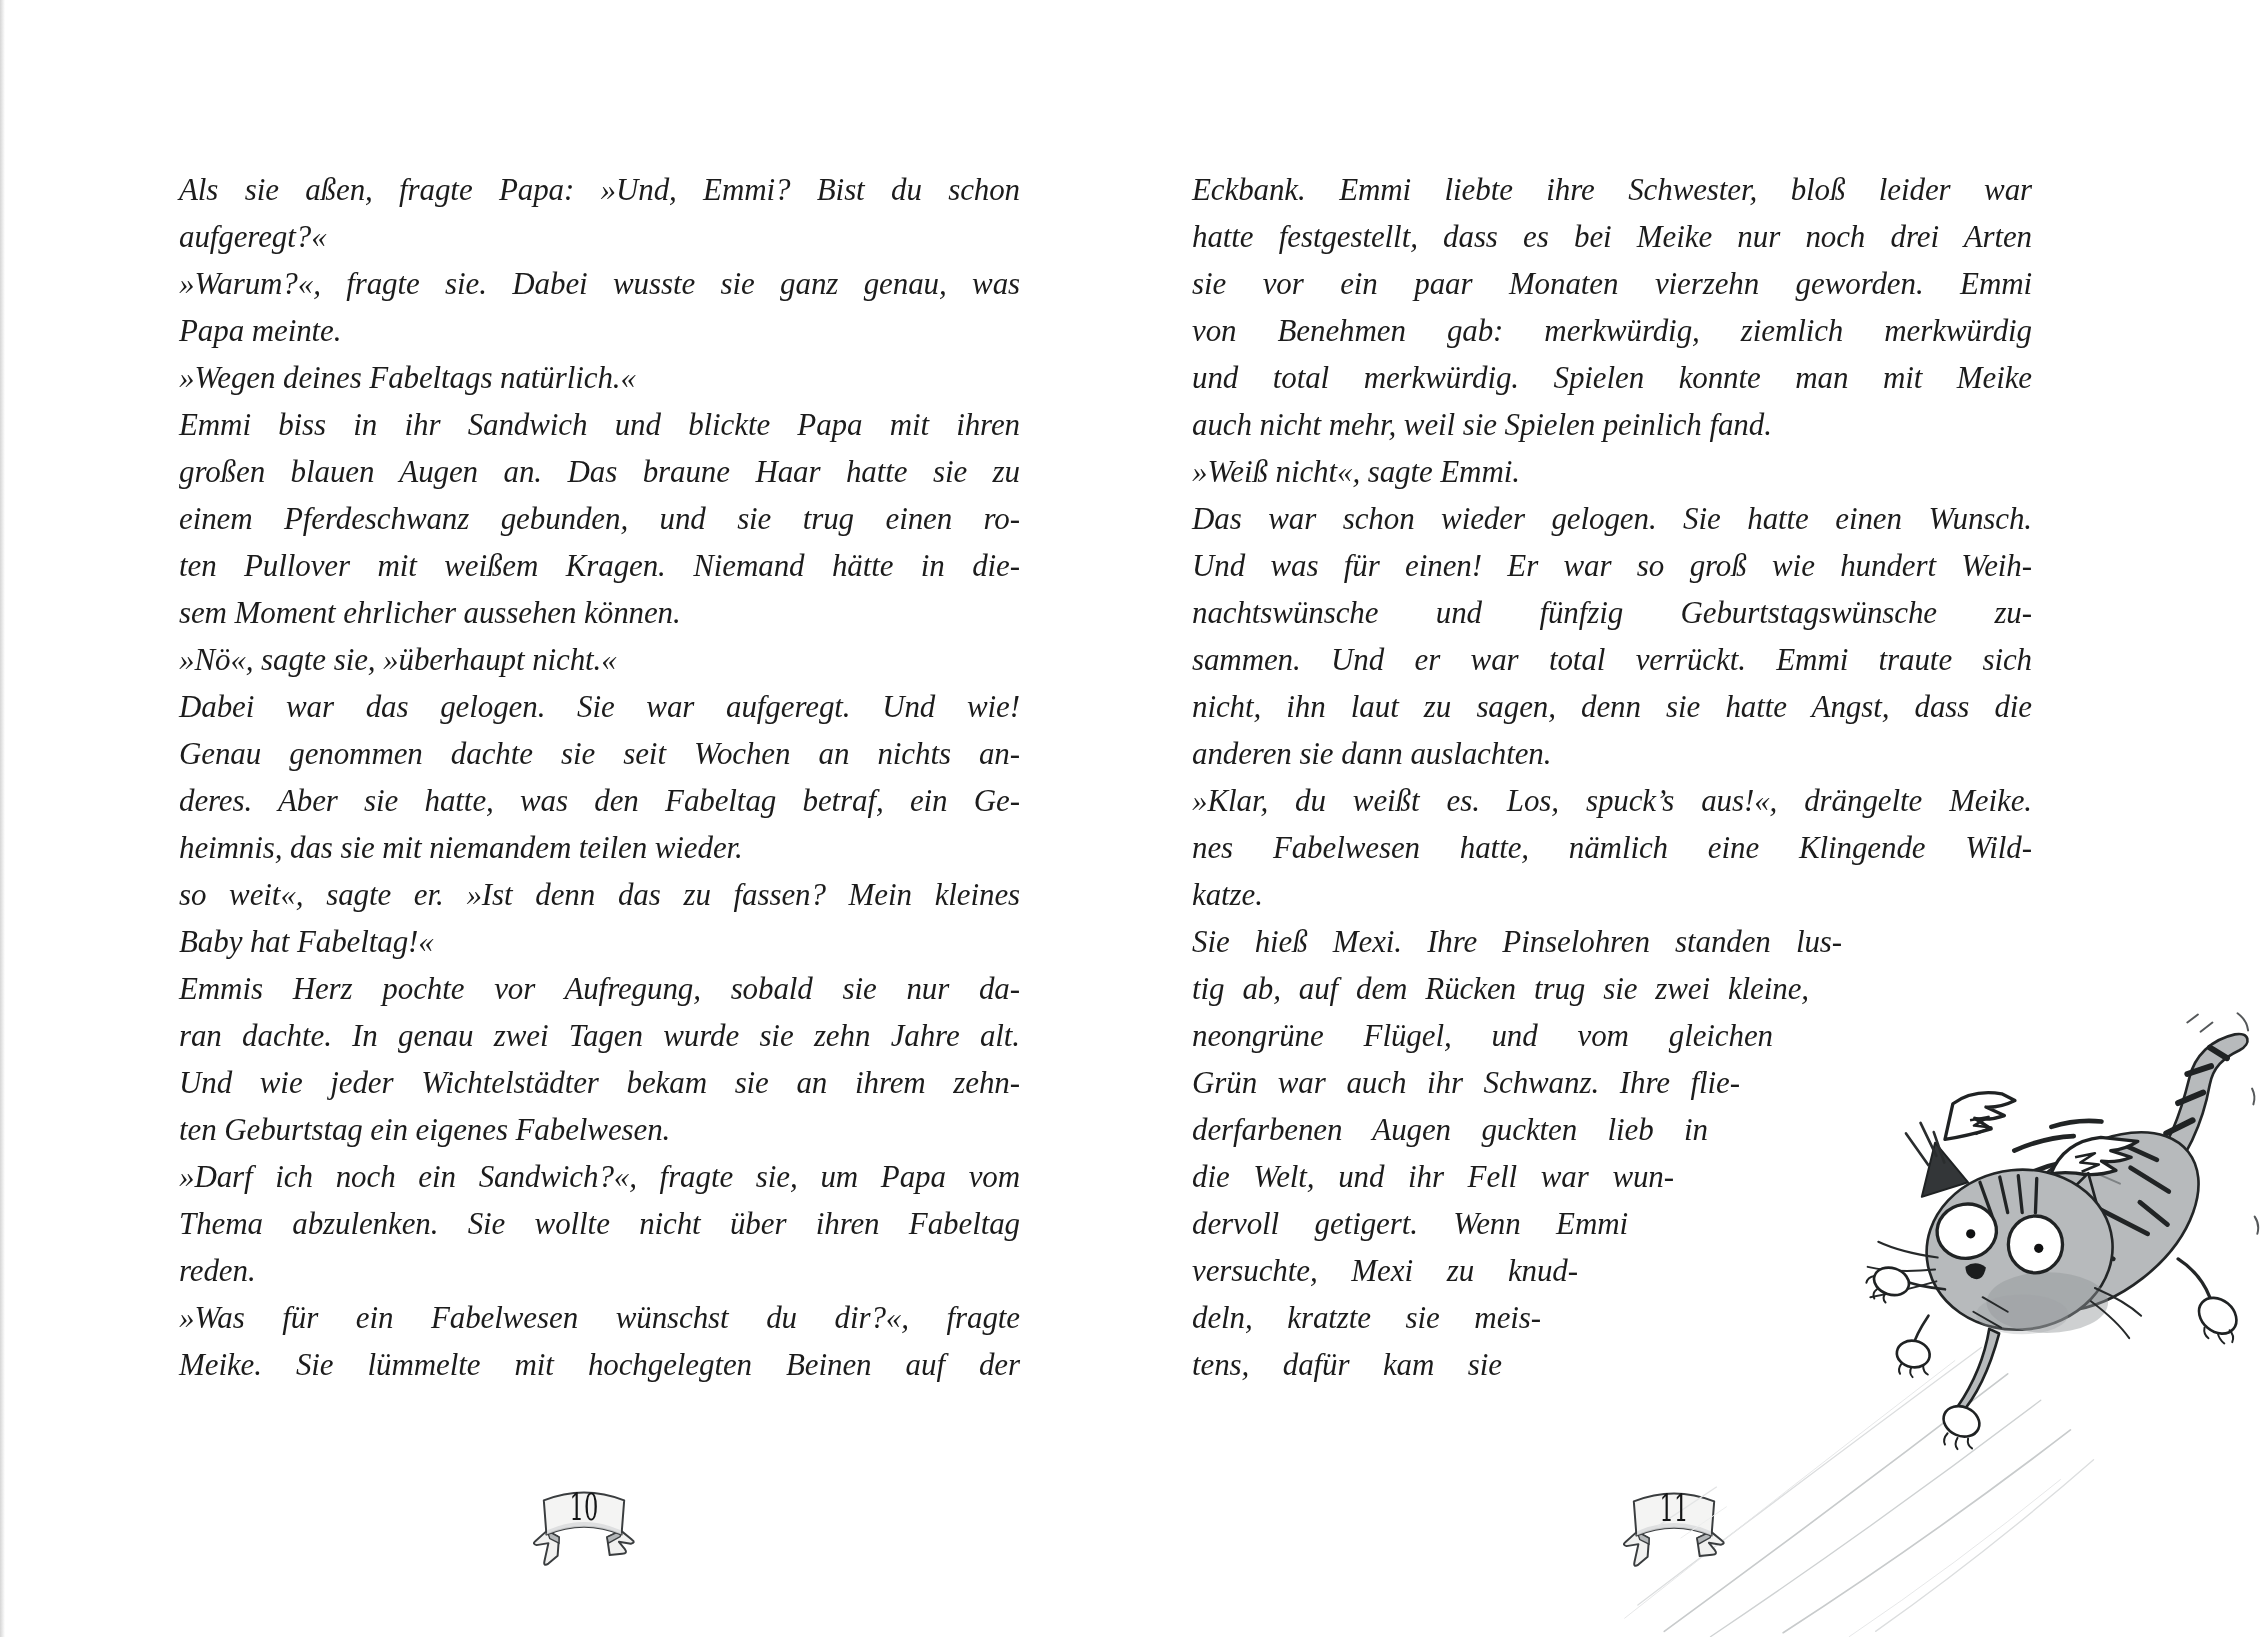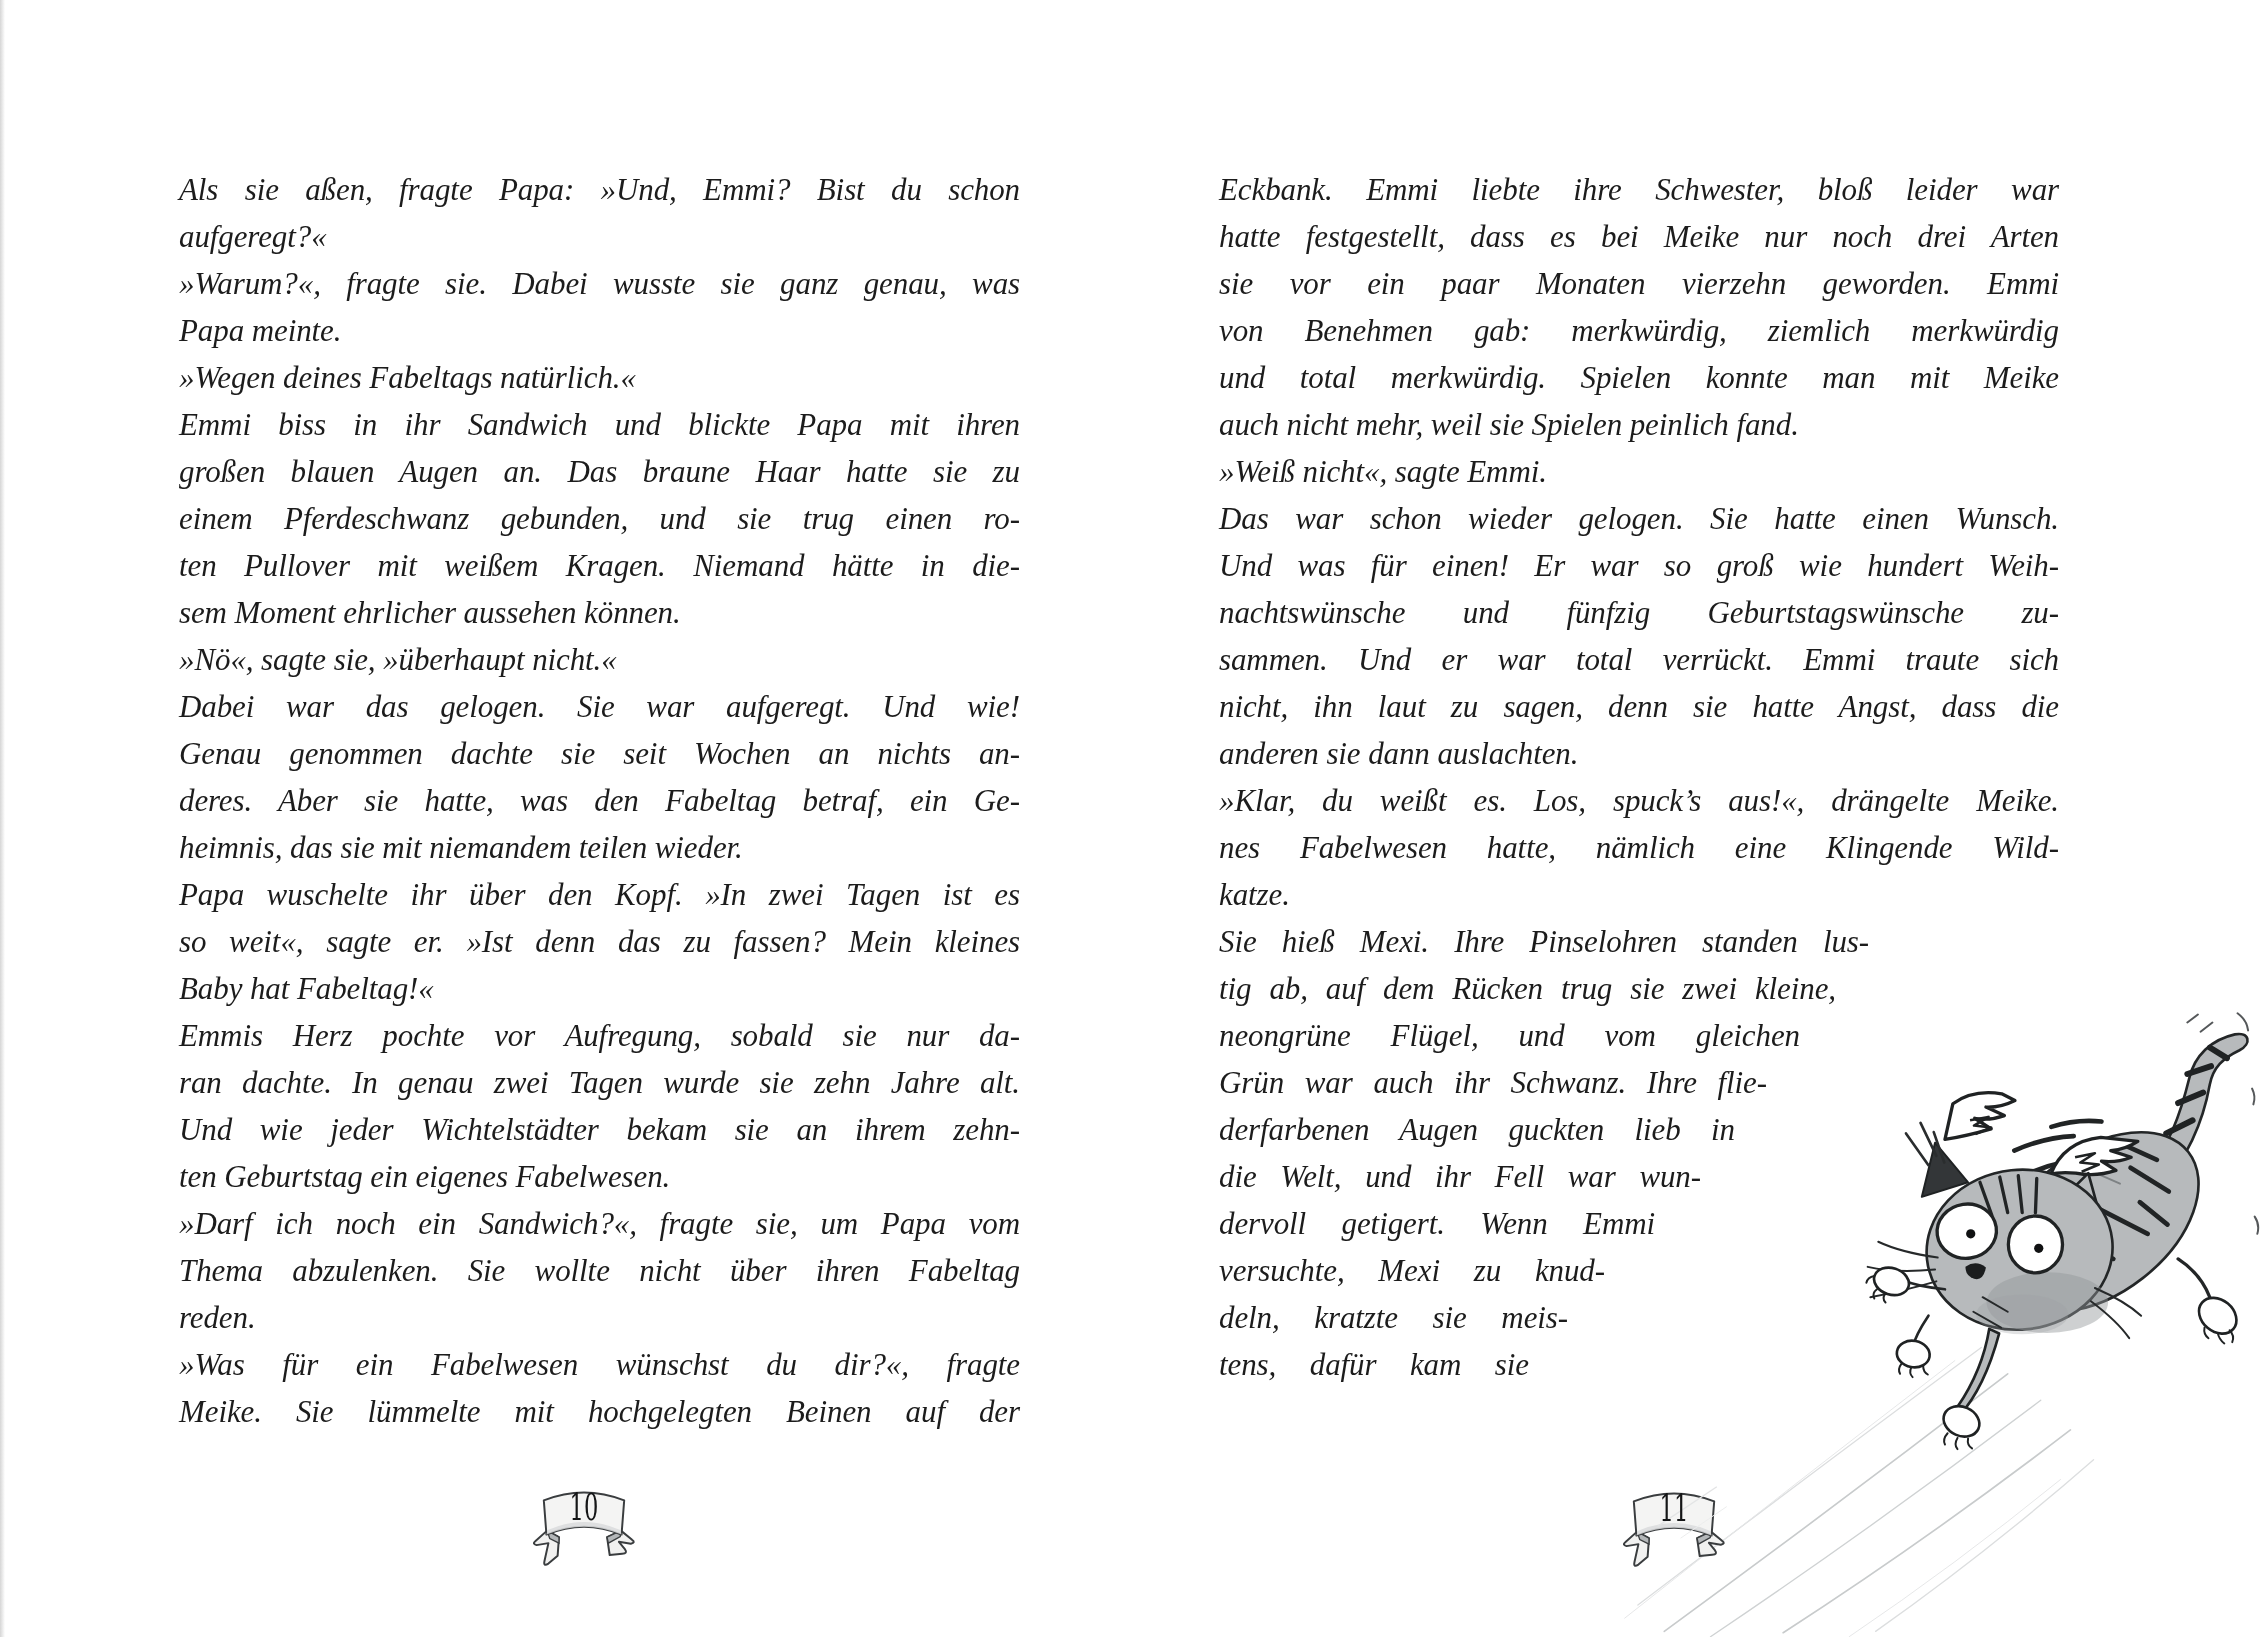--- a/index.html
+++ b/index.html
@@ -17,21 +17,21 @@
     background: linear-gradient(to right, rgba(180,180,180,.55), rgba(255,255,255,0));
   }
   .text-column {
     position: absolute;
     top: 166px;
     font-size: 31px;
     letter-spacing: -0.1px;
     font-style: italic;
   }
   .col-left  { left: 179px;  width: 841px; }
-  .col-right { left: 1219px; width: 840px; }
+  .col-right { left: 1192px; width: 840px; }
   .line {
     height: 47px;
     line-height: 47px;
     white-space: normal;
     text-align: left;
     overflow: visible;
   }
   .line.just {
     text-align: justify;
     text-align-last: justify;
@@ -57,21 +57,20 @@
     <div class="line just">Emmi biss in ihr Sandwich und blickte Papa mit ihren</div>
     <div class="line just">großen blauen Augen an. Das braune Haar hatte sie zu</div>
     <div class="line just">einem Pferdeschwanz gebunden, und sie trug einen ro-</div>
     <div class="line just">ten Pullover mit weißem Kragen. Niemand hätte in die-</div>
     <div class="line">sem Moment ehrlicher aussehen können.</div>
     <div class="line">»Nö«, sagte sie, »überhaupt nicht.«</div>
     <div class="line just">Dabei war das gelogen. Sie war aufgeregt. Und wie!</div>
     <div class="line just">Genau genommen dachte sie seit Wochen an nichts an-</div>
     <div class="line just">deres. Aber sie hatte, was den Fabeltag betraf, ein Ge-</div>
     <div class="line">heimnis, das sie mit niemandem teilen wieder.</div>
-    <div class="line just">Papa wuschelte ihr über den Kopf. »In zwei Tagen ist es</div>
     <div class="line just">so weit«, sagte er. »Ist denn das zu fassen? Mein kleines</div>
     <div class="line">Baby hat Fabeltag!«</div>
     <div class="line just">Emmis Herz pochte vor Aufregung, sobald sie nur da-</div>
     <div class="line just">ran dachte. In genau zwei Tagen wurde sie zehn Jahre alt.</div>
     <div class="line just">Und wie jeder Wichtelstädter bekam sie an ihrem zehn-</div>
     <div class="line">ten Geburtstag ein eigenes Fabelwesen.</div>
     <div class="line just">»Darf ich noch ein Sandwich?«, fragte sie, um Papa vom</div>
     <div class="line just">Thema abzulenken. Sie wollte nicht über ihren Fabeltag</div>
     <div class="line">reden.</div>
     <div class="line just">»Was für ein Fabelwesen wünschst du dir?«, fragte</div>

